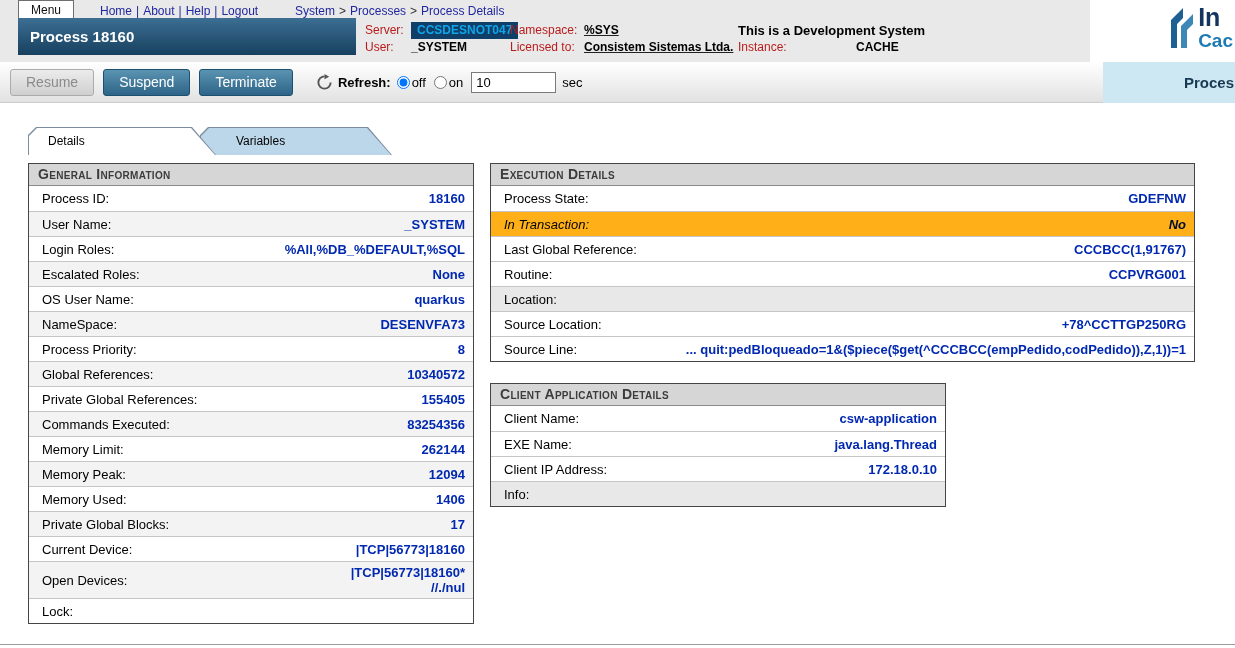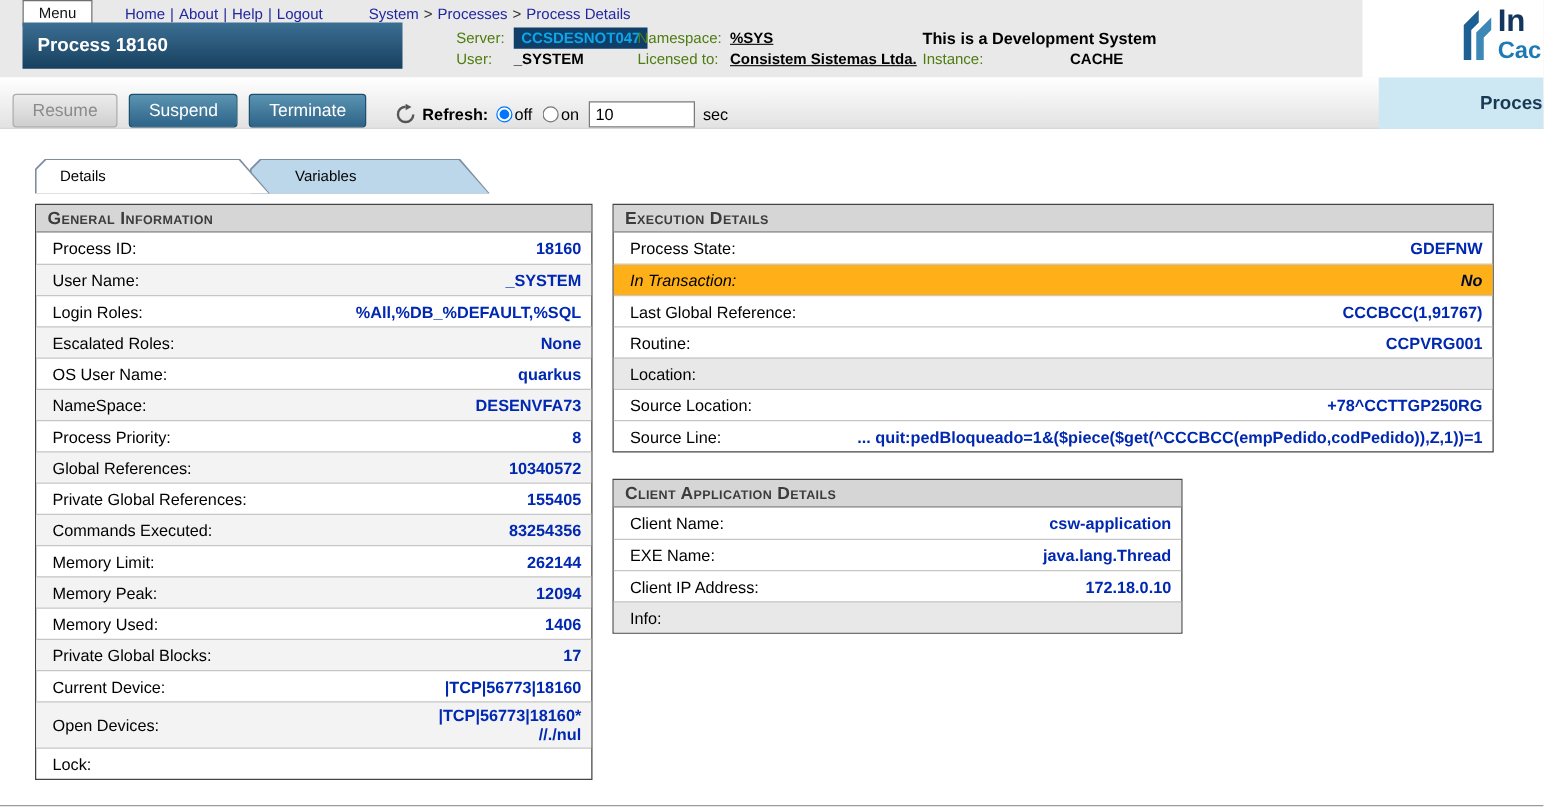--- a/index.html
+++ b/index.html
@@ -11,43 +11,43 @@
   .menu-btn { position: absolute; left: 18px; top: 0; width: 56px; height: 21px; background: #fff;
               border: 1px solid #6f6f6f; font-size: 12px; text-align: center; line-height: 19px; color: #111; cursor: pointer; }
   .nav-links { position: absolute; left: 100px; top: 4px; font-size: 12px; color: #21279f; }
   .nav-links a { color: #21279f; text-decoration: none; cursor: pointer; }
   .nav-links .sep { margin: 0 4px; }
   .breadcrumb { position: absolute; left: 295px; top: 4px; font-size: 12px; color: #21279f; }
   .breadcrumb a { color: #21279f; text-decoration: none; cursor: pointer; }
   .breadcrumb .sep { margin: 0 4px; color: #333; }
 
   
-  .title-bar { position: absolute; left: 18px; top: 18px; width: 304px; height: 37px;
+  .title-bar { position: absolute; left: 18px; top: 18px; width: 338px; height: 37px;
                background: linear-gradient(180deg, #3c6f93, #17405f); }
   .title-bar .title { color: #fff; font-weight: bold; font-size: 15px; padding: 10px 0 0 12px; }
 
   .hinfo { position: absolute; top: 22px; font-size: 12px; color: #222; line-height: 17px; }
-  .hinfo .lbl2 { display: inline-block; color: #4d7c0f; }
+  .hinfo .lbl2 { display: inline-block; color: #b91c1c; }
   .hinfo .val2 { font-weight: bold; color: #000; }
   .info-a { left: 365px; } .info-a .lbl2 { min-width: 46px; }
   .server-badge { display: inline-block; background: #0f3e68; color: #0ea5e9; font-weight: bold; padding: 0 6px; }
   .info-b { left: 510px; text-decoration: underline; } .info-b .lbl2 { min-width: 74px; }
   .info-c { left: 738px; } .info-c .lbl2 { min-width: 118px; }
   .dev-system { font-weight: bold; font-size: 13px; color: #000; }
 
   .logo-block { position: absolute; right: 0; top: 0; width: 145px; height: 62px; background: #fff; }
   .logo-inner { position: absolute; right: 2px; top: 4px; display: flex; align-items: flex-start; }
   .logo-texts { display: flex; flex-direction: column; margin-left: 3px; }
   .logo-top { font-size: 25px; font-weight: bold; color: #14355e; line-height: 26px; }
   .logo-bottom { font-size: 19px; font-weight: bold; color: #1d7ab5; line-height: 22px; }
 
   
   .toolbar { position: absolute; left: 0; top: 62px; width: 1235px; height: 41px;
              background: linear-gradient(#ffffff, #e2e2e2); border-bottom: 1px solid #cccccc;
-             display: flex; align-items: flex-end; padding-left: 10px; }
+             display: flex; align-items: center; padding-left: 10px; }
   .btn { height: 27px; line-height: 25px; padding: 0 15px; border-radius: 3px; font-size: 14px; margin-right: 9px; cursor: pointer; }
   .btn-primary { background: linear-gradient(#5b93b1, #2d6488); color: #fff; border: 1px solid #1d4f6e; }
   .btn-disabled { background: linear-gradient(#ececec, #cfcfcf); color: #8b8b8b; border: 1px solid #ababab; }
   .refresh-group { display: flex; align-items: center; margin-left: 14px; font-size: 13px; color: #000; }
   .refresh-group .ricon { width: 17px; height: 17px; margin-right: 5px; }
   .refresh-label { font-weight: bold; margin-right: 6px; }
   .refresh-group label { margin: 0 8px 0 2px; }
   .interval-input { width: 85px; height: 21px; border: 1px solid #7a7a7a; font-size: 13px; padding-left: 4px; }
   .sec { margin-left: 6px; }
   .page-badge { position: absolute; right: 0; top: 62px; width: 132px; height: 41px; background: #cde7f3;

